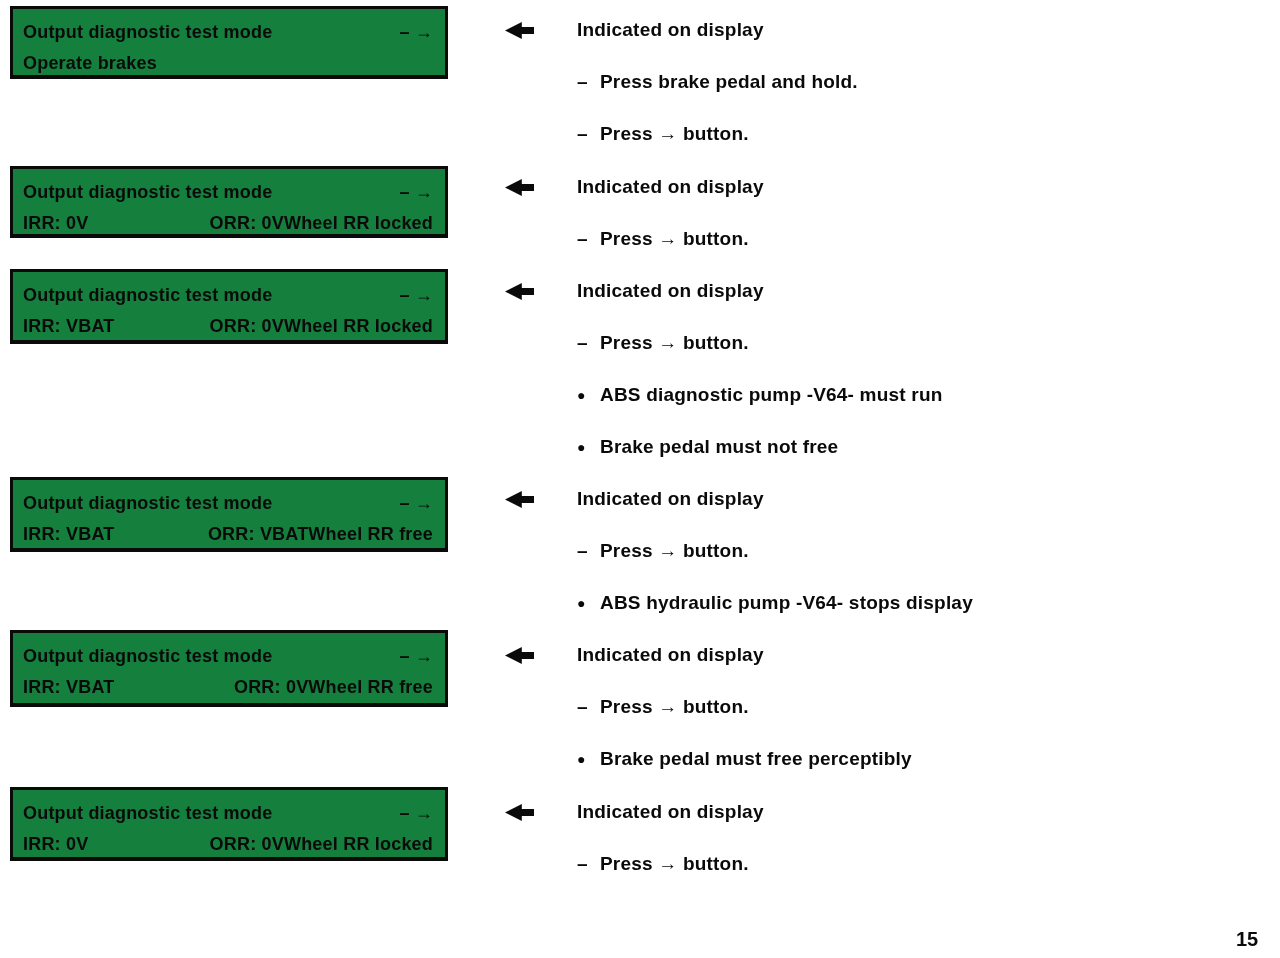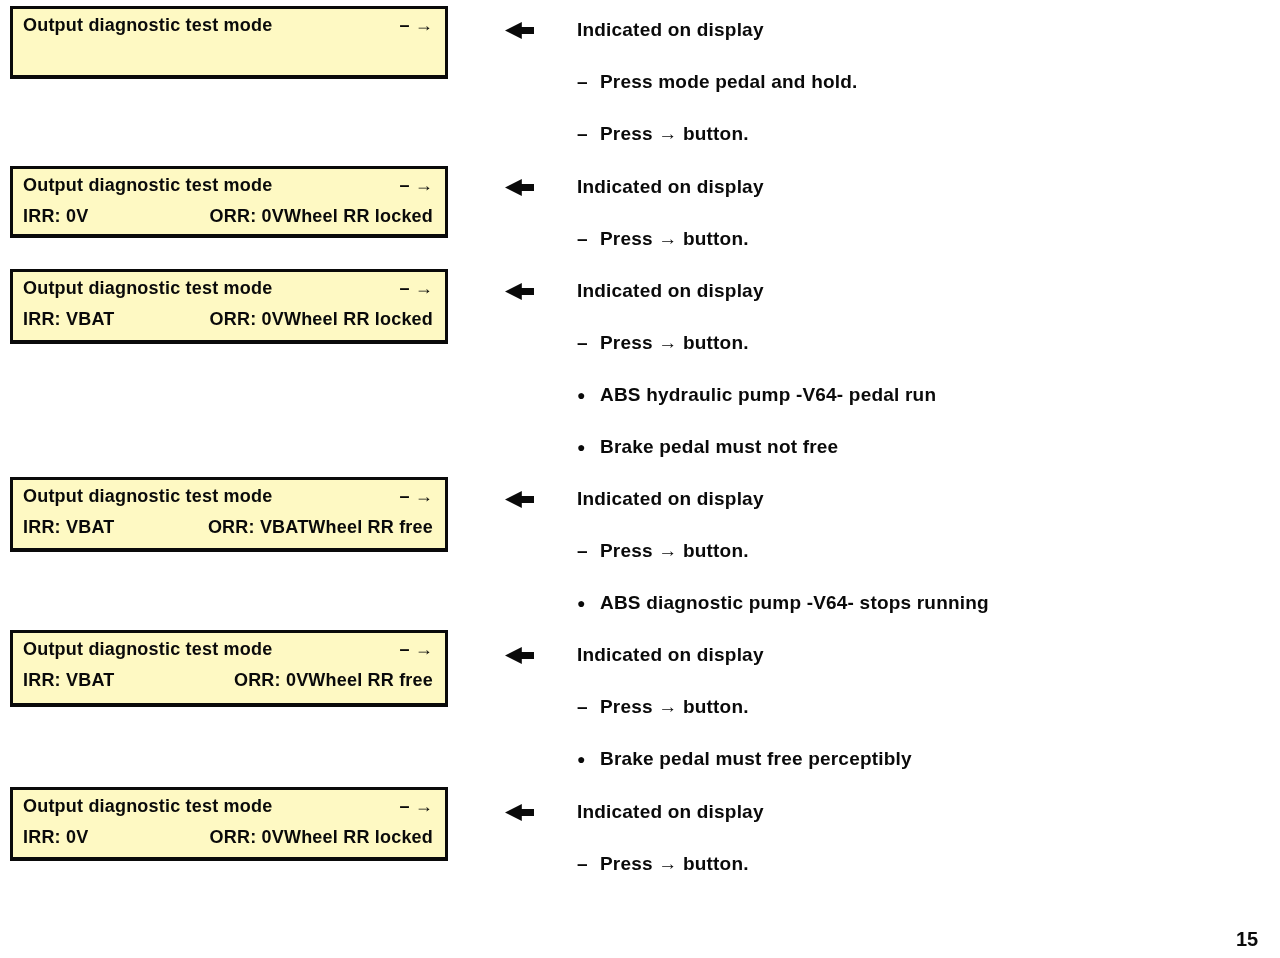--- a/index.html
+++ b/index.html
@@ -6,21 +6,21 @@
   body { background:#e8e8e8; font-family:"Liberation Sans", sans-serif; }
   .page {
     position:relative; width:1280px; height:958px;
     background:#ffffff; color:#0a0a0a; overflow:hidden;
     font-weight:bold;
   }
   
   .dbox {
     position:absolute; left:10px; width:438px;
     border:3px solid #0a0a0a; border-bottom-width:4px;
-    background:#fef9c3; padding:1px 12px 0 10px;
+    background:#15803d; padding:8px 12px 0 10px;
     font-size:18px; letter-spacing:0.2px;
   }
   .dline1 { display:flex; justify-content:space-between; line-height:31px; }
   .dline2 { display:flex; line-height:31px; }
   .dline2 .c1 { flex:none; min-width:106px; margin-right:22px; }
   .dline2 .c2 { flex:1; text-align:right; }
   .dline2 .c3 { flex:none; }
   
   .rblock { position:absolute; left:505px; width:640px; }
   .ricon {
@@ -38,30 +38,35 @@
 </head>
 <body>
 
 <div class="page">
 
   <div class="dbox" style="top:6px;height:73px">
     <div class="dline1">
       <span>Output diagnostic test mode</span>
       <span>– →</span>
     </div>
+    <div class="dline2">
+      <span class="c1">Operate brakes</span>
+      <span class="c2"></span>
+      <span class="c3"></span>
+    </div>
   </div>
   <div class="rblock" style="top:18px">
     <span class="ricon"></span>
     <div class="rlines">
       <div class="rline">
           <span class="itext">Indicated on display</span>
         </div>
       <div class="rline">
         <span class="marker">–</span>
-        <span class="itext"><span>Press mode pedal and hold.</span><span></span><span></span></span>
+        <span class="itext"><span>Press brake pedal and hold.</span><span></span><span></span></span>
       </div>
       <div class="rline">
         <span class="marker">–</span>
         <span class="itext"><span>Press </span><span>→</span><span> button.</span></span>
       </div>
     </div>
   </div>
 
   <div class="dbox" style="top:166px;height:72px">
     <div class="dline1">
@@ -103,21 +108,21 @@
     <div class="rlines">
       <div class="rline">
           <span class="itext">Indicated on display</span>
         </div>
       <div class="rline">
         <span class="marker">–</span>
         <span class="itext"><span>Press </span><span>→</span><span> button.</span></span>
       </div>
       <div class="rline">
         <span class="marker bullet">●</span>
-        <span class="itext"><span>ABS hydraulic pump -V64- pedal run</span><span></span><span></span></span>
+        <span class="itext"><span>ABS diagnostic pump -V64- must run</span><span></span><span></span></span>
       </div>
       <div class="rline">
         <span class="marker bullet">●</span>
         <span class="itext"><span>Brake pedal must not free</span><span></span><span></span></span>
       </div>
     </div>
   </div>
 
   <div class="dbox" style="top:477px;height:75px">
     <div class="dline1">
@@ -135,21 +140,21 @@
     <div class="rlines">
       <div class="rline">
           <span class="itext">Indicated on display</span>
         </div>
       <div class="rline">
         <span class="marker">–</span>
         <span class="itext"><span>Press </span><span>→</span><span> button.</span></span>
       </div>
       <div class="rline">
         <span class="marker bullet">●</span>
-        <span class="itext"><span>ABS diagnostic pump -V64- stops running</span><span></span><span></span></span>
+        <span class="itext"><span>ABS hydraulic pump -V64- stops display</span><span></span><span></span></span>
       </div>
     </div>
   </div>
 
   <div class="dbox" style="top:630px;height:77px">
     <div class="dline1">
       <span>Output diagnostic test mode</span>
       <span>– →</span>
     </div>
     <div class="dline2">

